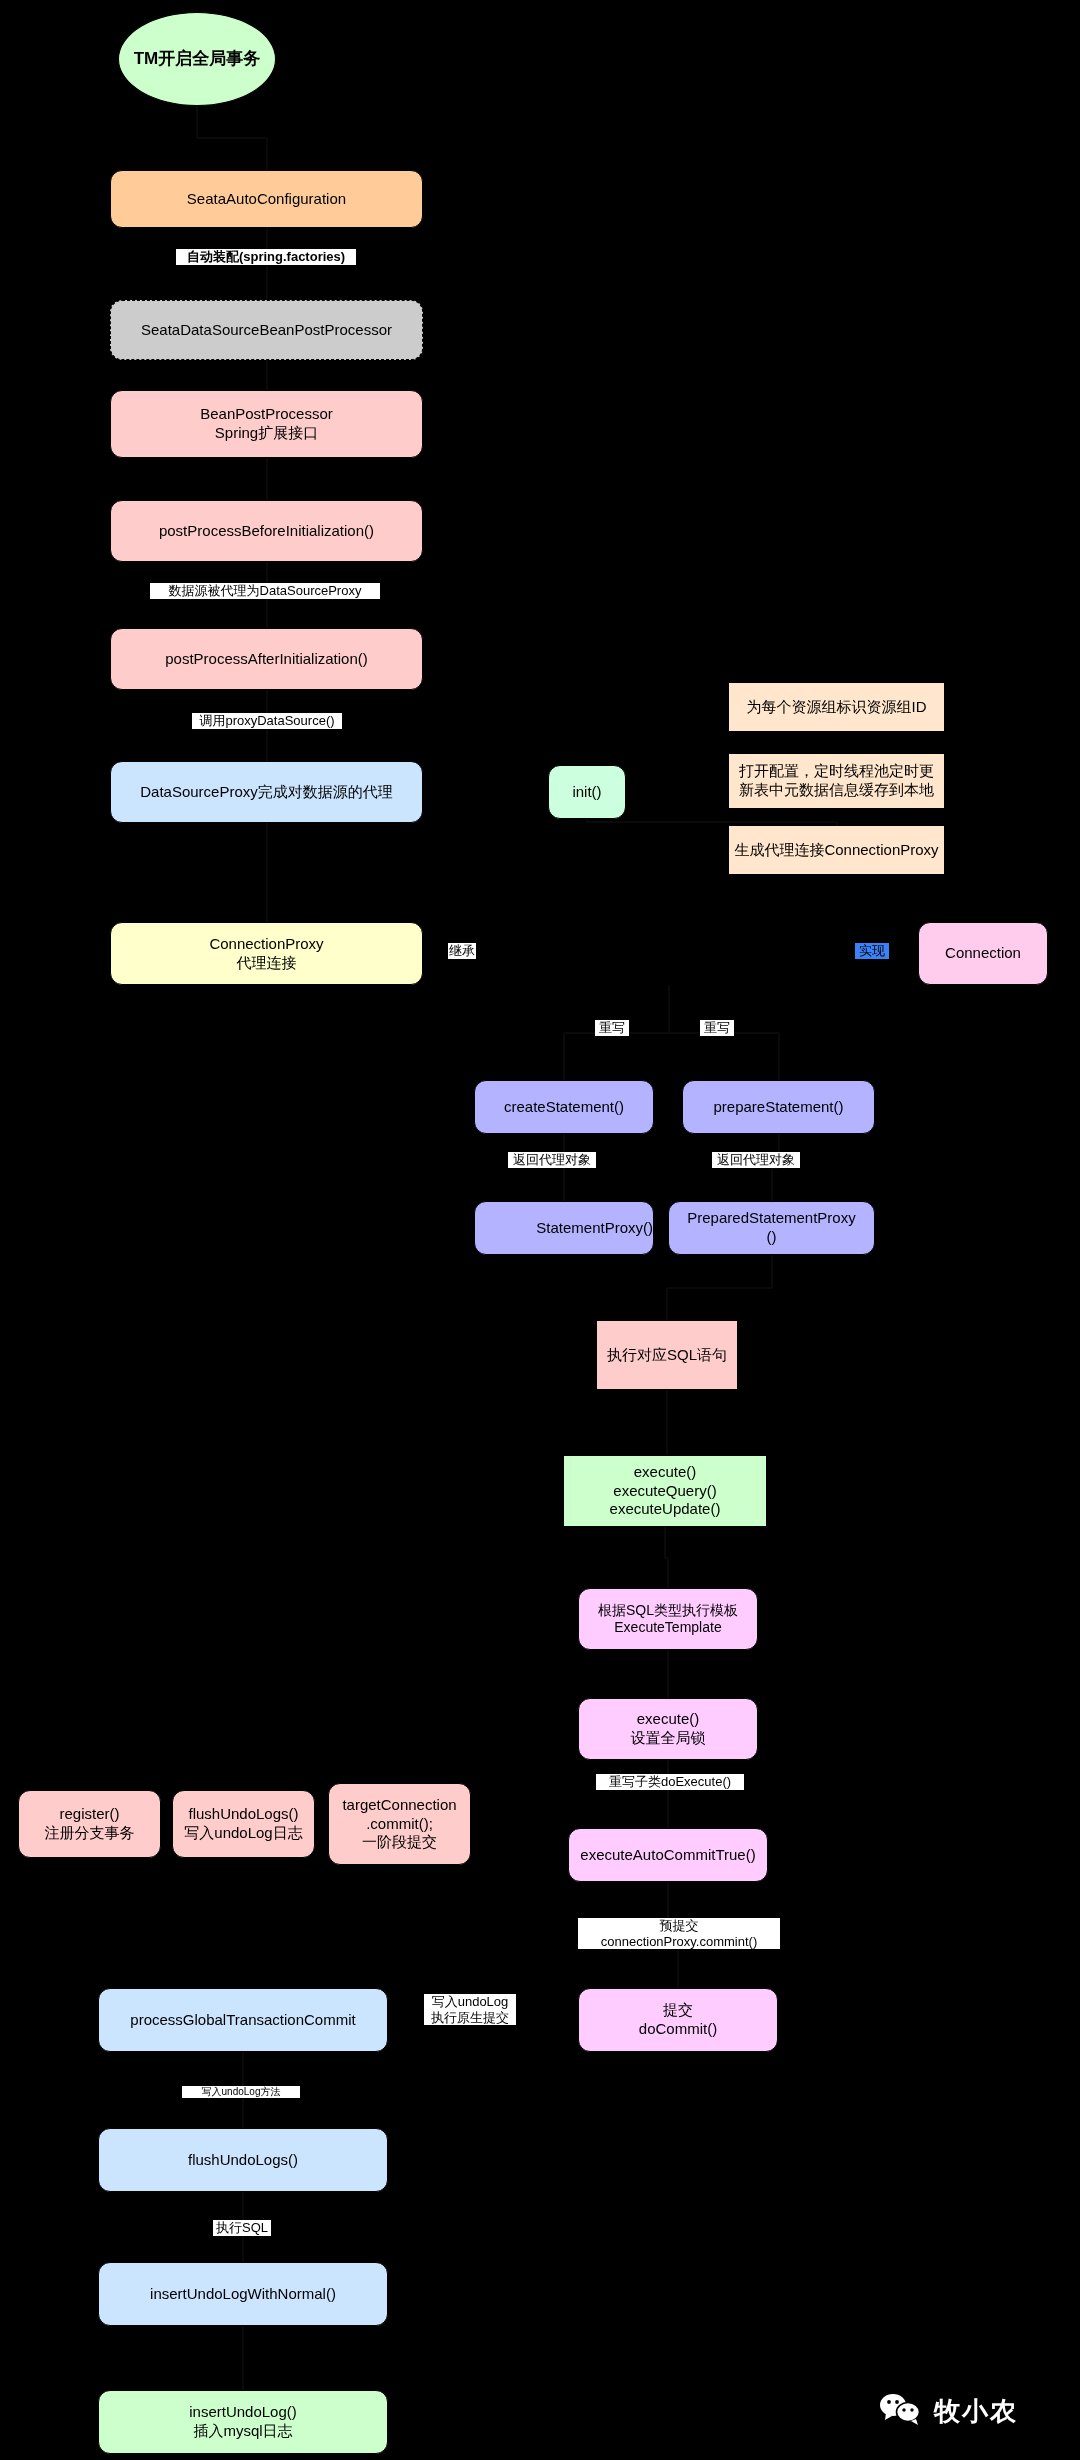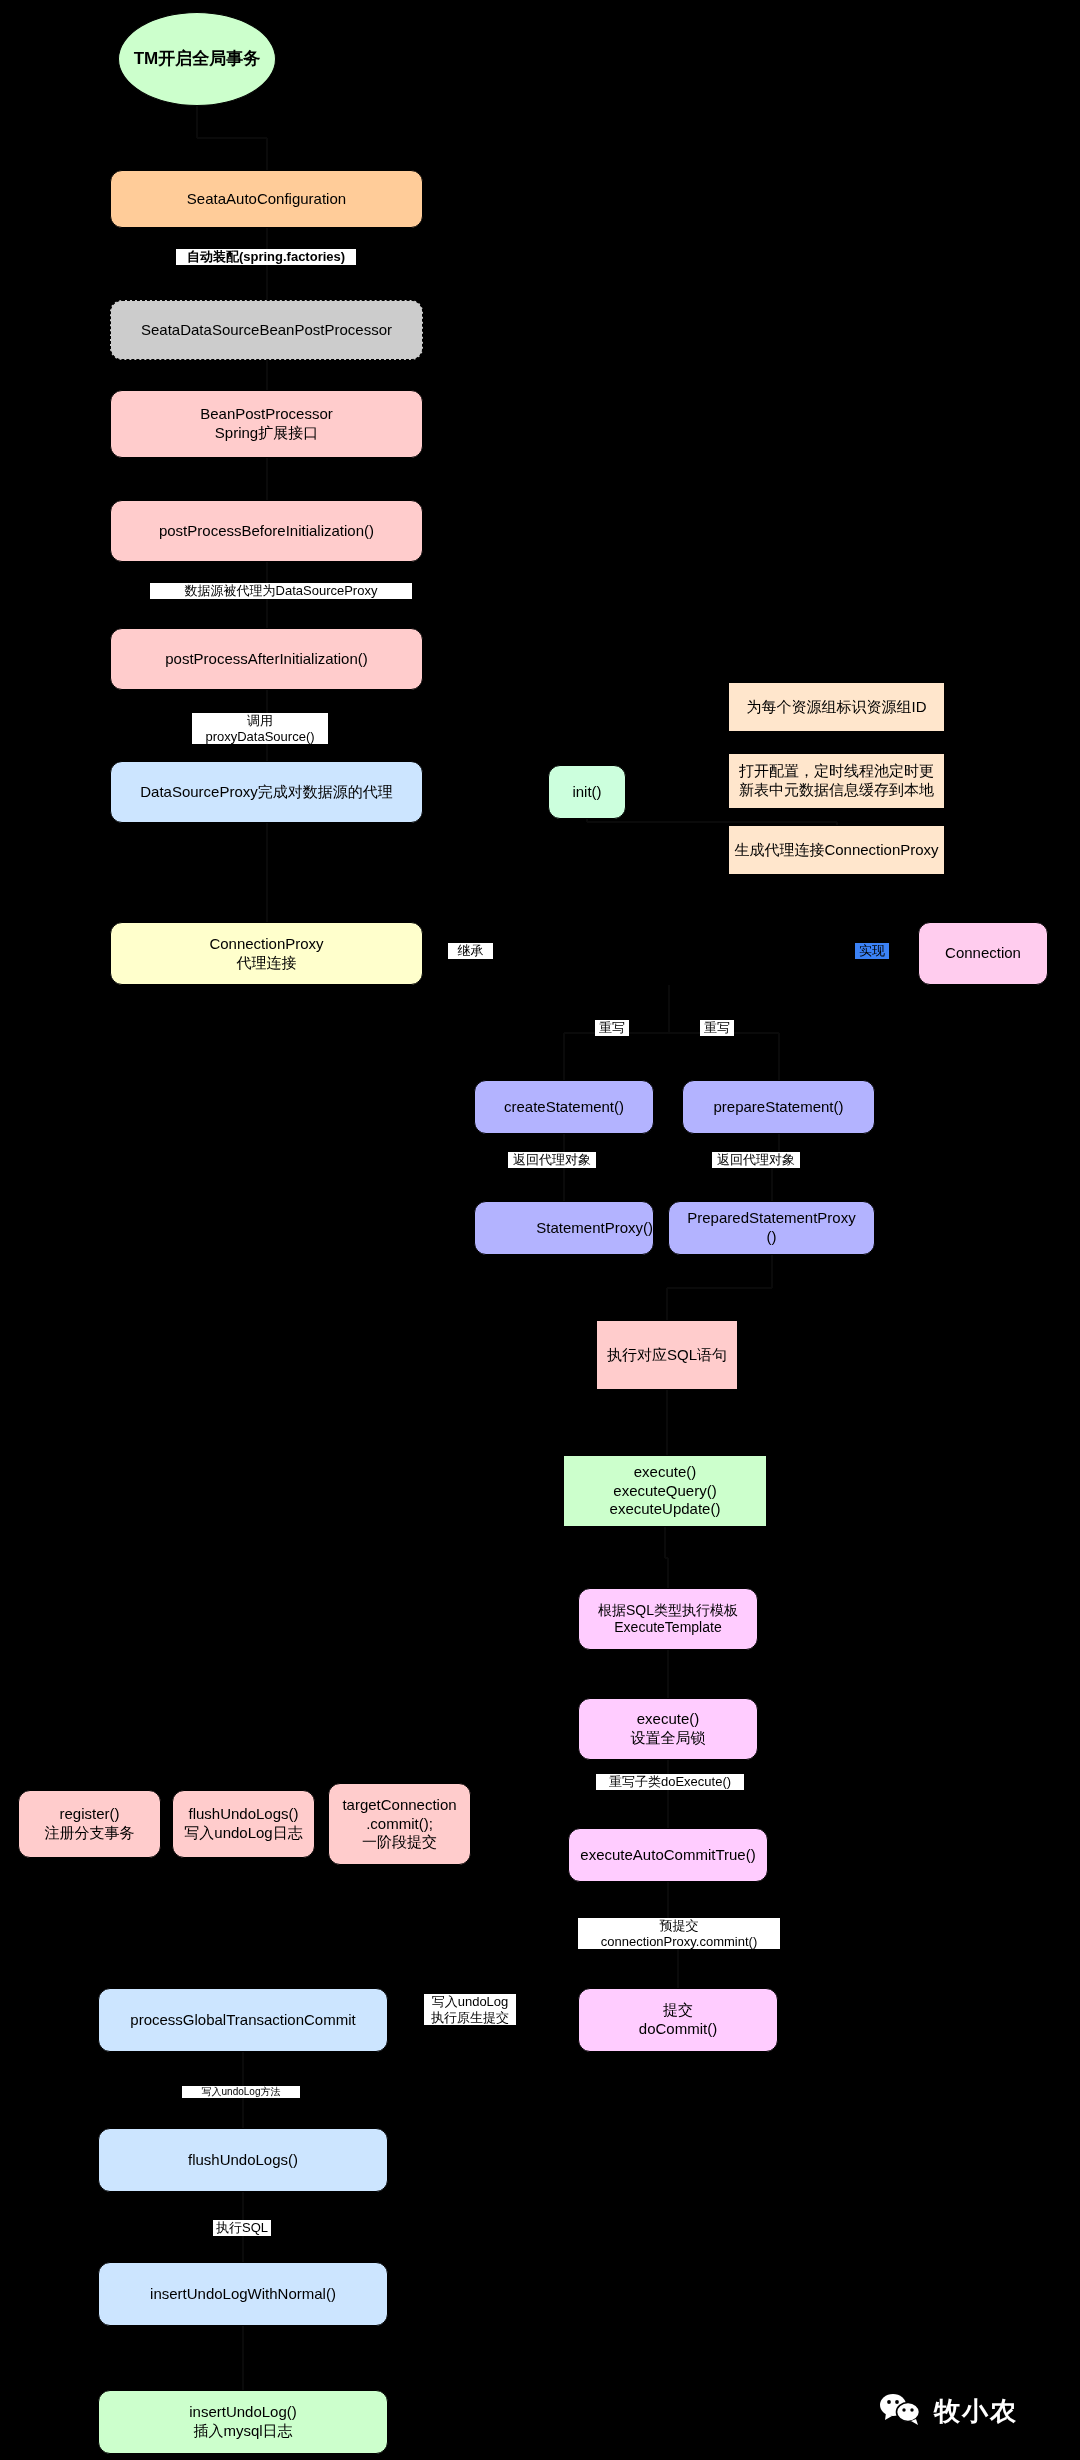--- a/index.html
+++ b/index.html
@@ -121,23 +121,23 @@
 一阶段提交</span></div>
     <div class="node rounded" style="left: 568px; top: 1828px; width: 200px; height: 54px; background: rgb(255, 204, 255); font-size: 15px;"><span>executeAutoCommitTrue()</span></div>
     <div class="node rounded" style="left: 98px; top: 1988px; width: 290px; height: 64px; background: rgb(204, 229, 255); font-size: 15px;"><span>processGlobalTransactionCommit</span></div>
     <div class="node rounded" style="left: 578px; top: 1988px; width: 200px; height: 64px; background: rgb(255, 204, 255); font-size: 15px;"><span>提交
 doCommit()</span></div>
     <div class="node rounded" style="left: 98px; top: 2128px; width: 290px; height: 64px; background: rgb(204, 229, 255); font-size: 15px;"><span>flushUndoLogs()</span></div>
     <div class="node rounded" style="left: 98px; top: 2262px; width: 290px; height: 64px; background: rgb(204, 229, 255); font-size: 15px;"><span>insertUndoLogWithNormal()</span></div>
     <div class="node rounded" style="left: 98px; top: 2390px; width: 290px; height: 64px; background: rgb(204, 255, 204); font-size: 15px;"><span>insertUndoLog()
 插入mysql日志</span></div>
     <div class="elabel bold" style="left: 176px; top: 249px; width: 180px; font-size: 13px; background: rgb(255, 255, 255);">自动装配(spring.factories)</div>
-    <div class="elabel" style="left: 150px; top: 583px; width: 262px; font-size: 13px; background: rgb(255, 255, 255);">数据源被代理为DataSourceProxy</div>
-    <div class="elabel" style="left: 192px; top: 713px; width: 136px; font-size: 13px; background: rgb(255, 255, 255);">调用proxyDataSource()</div>
-    <div class="elabel" style="left: 448px; top: 943px; width: 45px; font-size: 13px; background: rgb(255, 255, 255);">继承</div>
+    <div class="elabel" style="left: 150px; top: 583px; width: 230px; font-size: 13px; background: rgb(255, 255, 255);">数据源被代理为DataSourceProxy</div>
+    <div class="elabel" style="left: 192px; top: 713px; width: 150px; font-size: 13px; background: rgb(255, 255, 255);">调用proxyDataSource()</div>
+    <div class="elabel" style="left: 448px; top: 943px; width: 28px; font-size: 13px; background: rgb(255, 255, 255);">继承</div>
     <div class="elabel" style="left: 855px; top: 943px; width: 34px; font-size: 13px; background: #3b82f6;">实现</div>
     <div class="elabel" style="left: 595px; top: 1020px; width: 34px; font-size: 13px; background: rgb(255, 255, 255);">重写</div>
     <div class="elabel" style="left: 700px; top: 1020px; width: 34px; font-size: 13px; background: rgb(255, 255, 255);">重写</div>
     <div class="elabel" style="left: 508px; top: 1152px; width: 88px; font-size: 13px; background: rgb(255, 255, 255);">返回代理对象</div>
     <div class="elabel" style="left: 712px; top: 1152px; width: 88px; font-size: 13px; background: rgb(255, 255, 255);">返回代理对象</div>
     <div class="elabel" style="left: 596px; top: 1774px; width: 148px; font-size: 13px; background: rgb(255, 255, 255);">重写子类doExecute()</div>
     <div class="elabel" style="left: 578px; top: 1918px; width: 202px; font-size: 13px; background: rgb(255, 255, 255);">预提交
 connectionProxy.commint()</div>
     <div class="elabel" style="left: 424px; top: 1994px; width: 92px; font-size: 13px; background: rgb(255, 255, 255);">写入undoLog
 执行原生提交</div>

